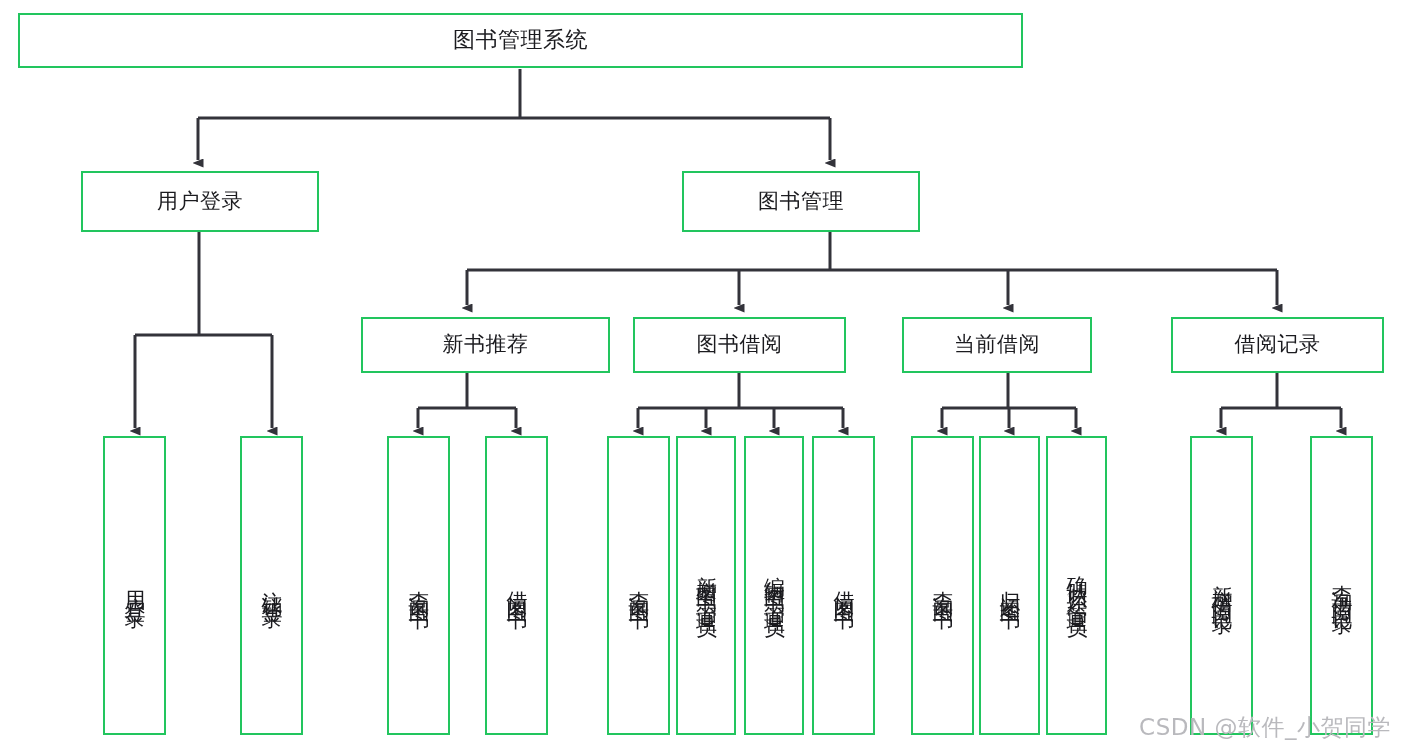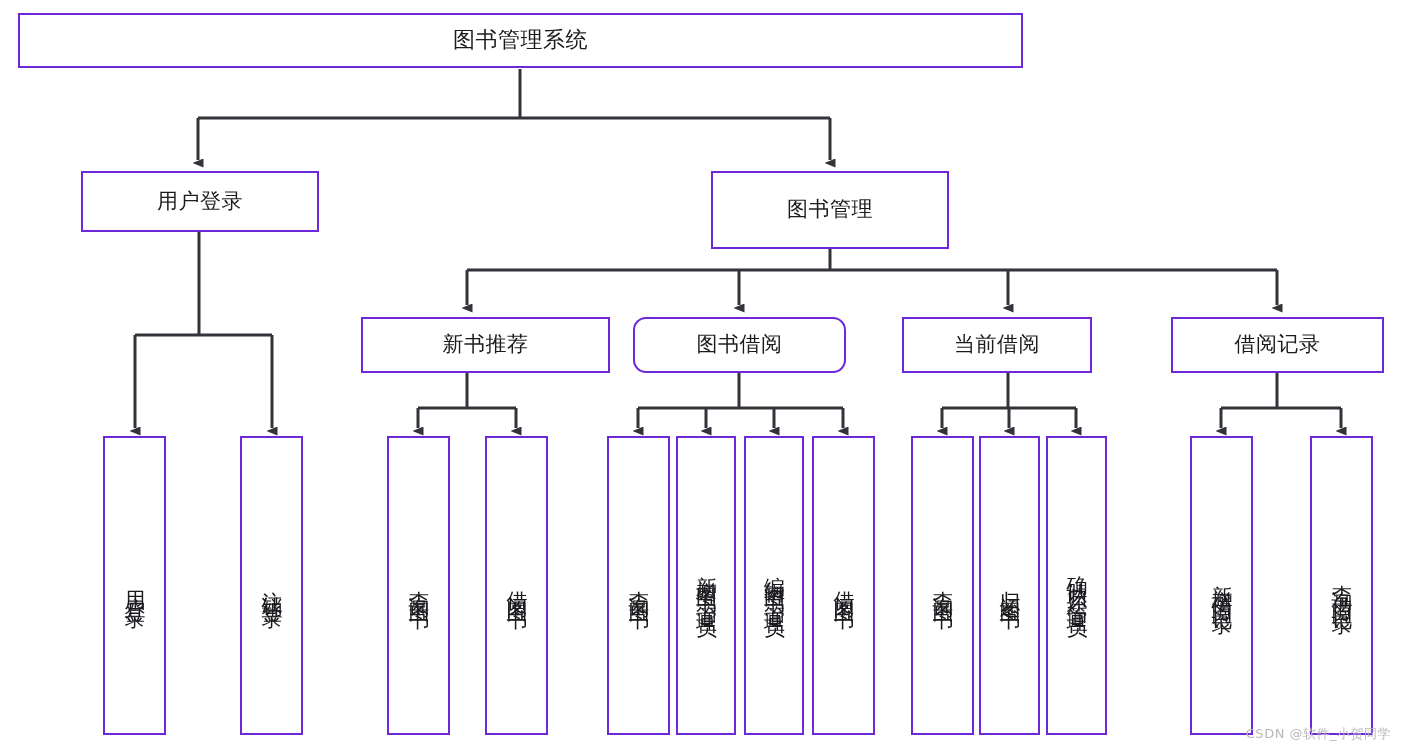--- a/index.html
+++ b/index.html
@@ -23,21 +23,21 @@
     left: 0;
     top: 0;
     width: 1405px;
     height: 747px;
     pointer-events: none;
   }
   .node {
     position: absolute;
     box-sizing: border-box;
     background: #ffffff;
-    border: 2px solid #6d28d9;
+    border: 2px solid #22c55e;
     display: flex;
     align-items: center;
     justify-content: center;
     color: #1b1b1f;
     z-index: 2;
   }
   .node-h {
     font-size: 21px;
     line-height: 1.1;
     letter-spacing: 0.5px;
@@ -58,21 +58,21 @@
     letter-spacing: 6px;
     line-height: 1;
     white-space: nowrap;
     display: block;
     text-indent: 0;
   }
   .watermark {
     position: absolute;
     right: 14px;
     bottom: 4px;
-    font-size: 13px;
+    font-size: 23px;
     color: #b9b9bd;
     letter-spacing: 0.5px;
     white-space: nowrap;
     z-index: 5;
     font-family: "DejaVu Sans", "Liberation Sans", sans-serif;
   }
 </style>
 </head>
 <body>
 
@@ -129,29 +129,29 @@
   </svg>
 
   <div class="node node-h node-root" style="left:18px; top:13px; width:1005px; height:55px;">
     <span>图书管理系统</span>
   </div>
 
   <div class="node node-h" style="left:81px; top:171px; width:238px; height:61px;">
     <span>用户登录</span>
   </div>
 
-  <div class="node node-h" style="left:711px; top:171px; width:238px; height:78px;">
+  <div class="node node-h" style="left:682px; top:171px; width:238px; height:61px;">
     <span>图书管理</span>
   </div>
 
   <div class="node node-h" style="left:361px; top:317px; width:249px; height:56px;">
     <span>新书推荐</span>
   </div>
 
-  <div class="node node-h" style="left:633px; top:317px; width:213px; height:56px;border-radius:13px;">
+  <div class="node node-h" style="left:633px; top:317px; width:213px; height:56px;">
     <span>图书借阅</span>
   </div>
 
   <div class="node node-h" style="left:902px; top:317px; width:190px; height:56px;">
     <span>当前借阅</span>
   </div>
 
   <div class="node node-h" style="left:1171px; top:317px; width:213px; height:56px;">
     <span>借阅记录</span>
   </div>

